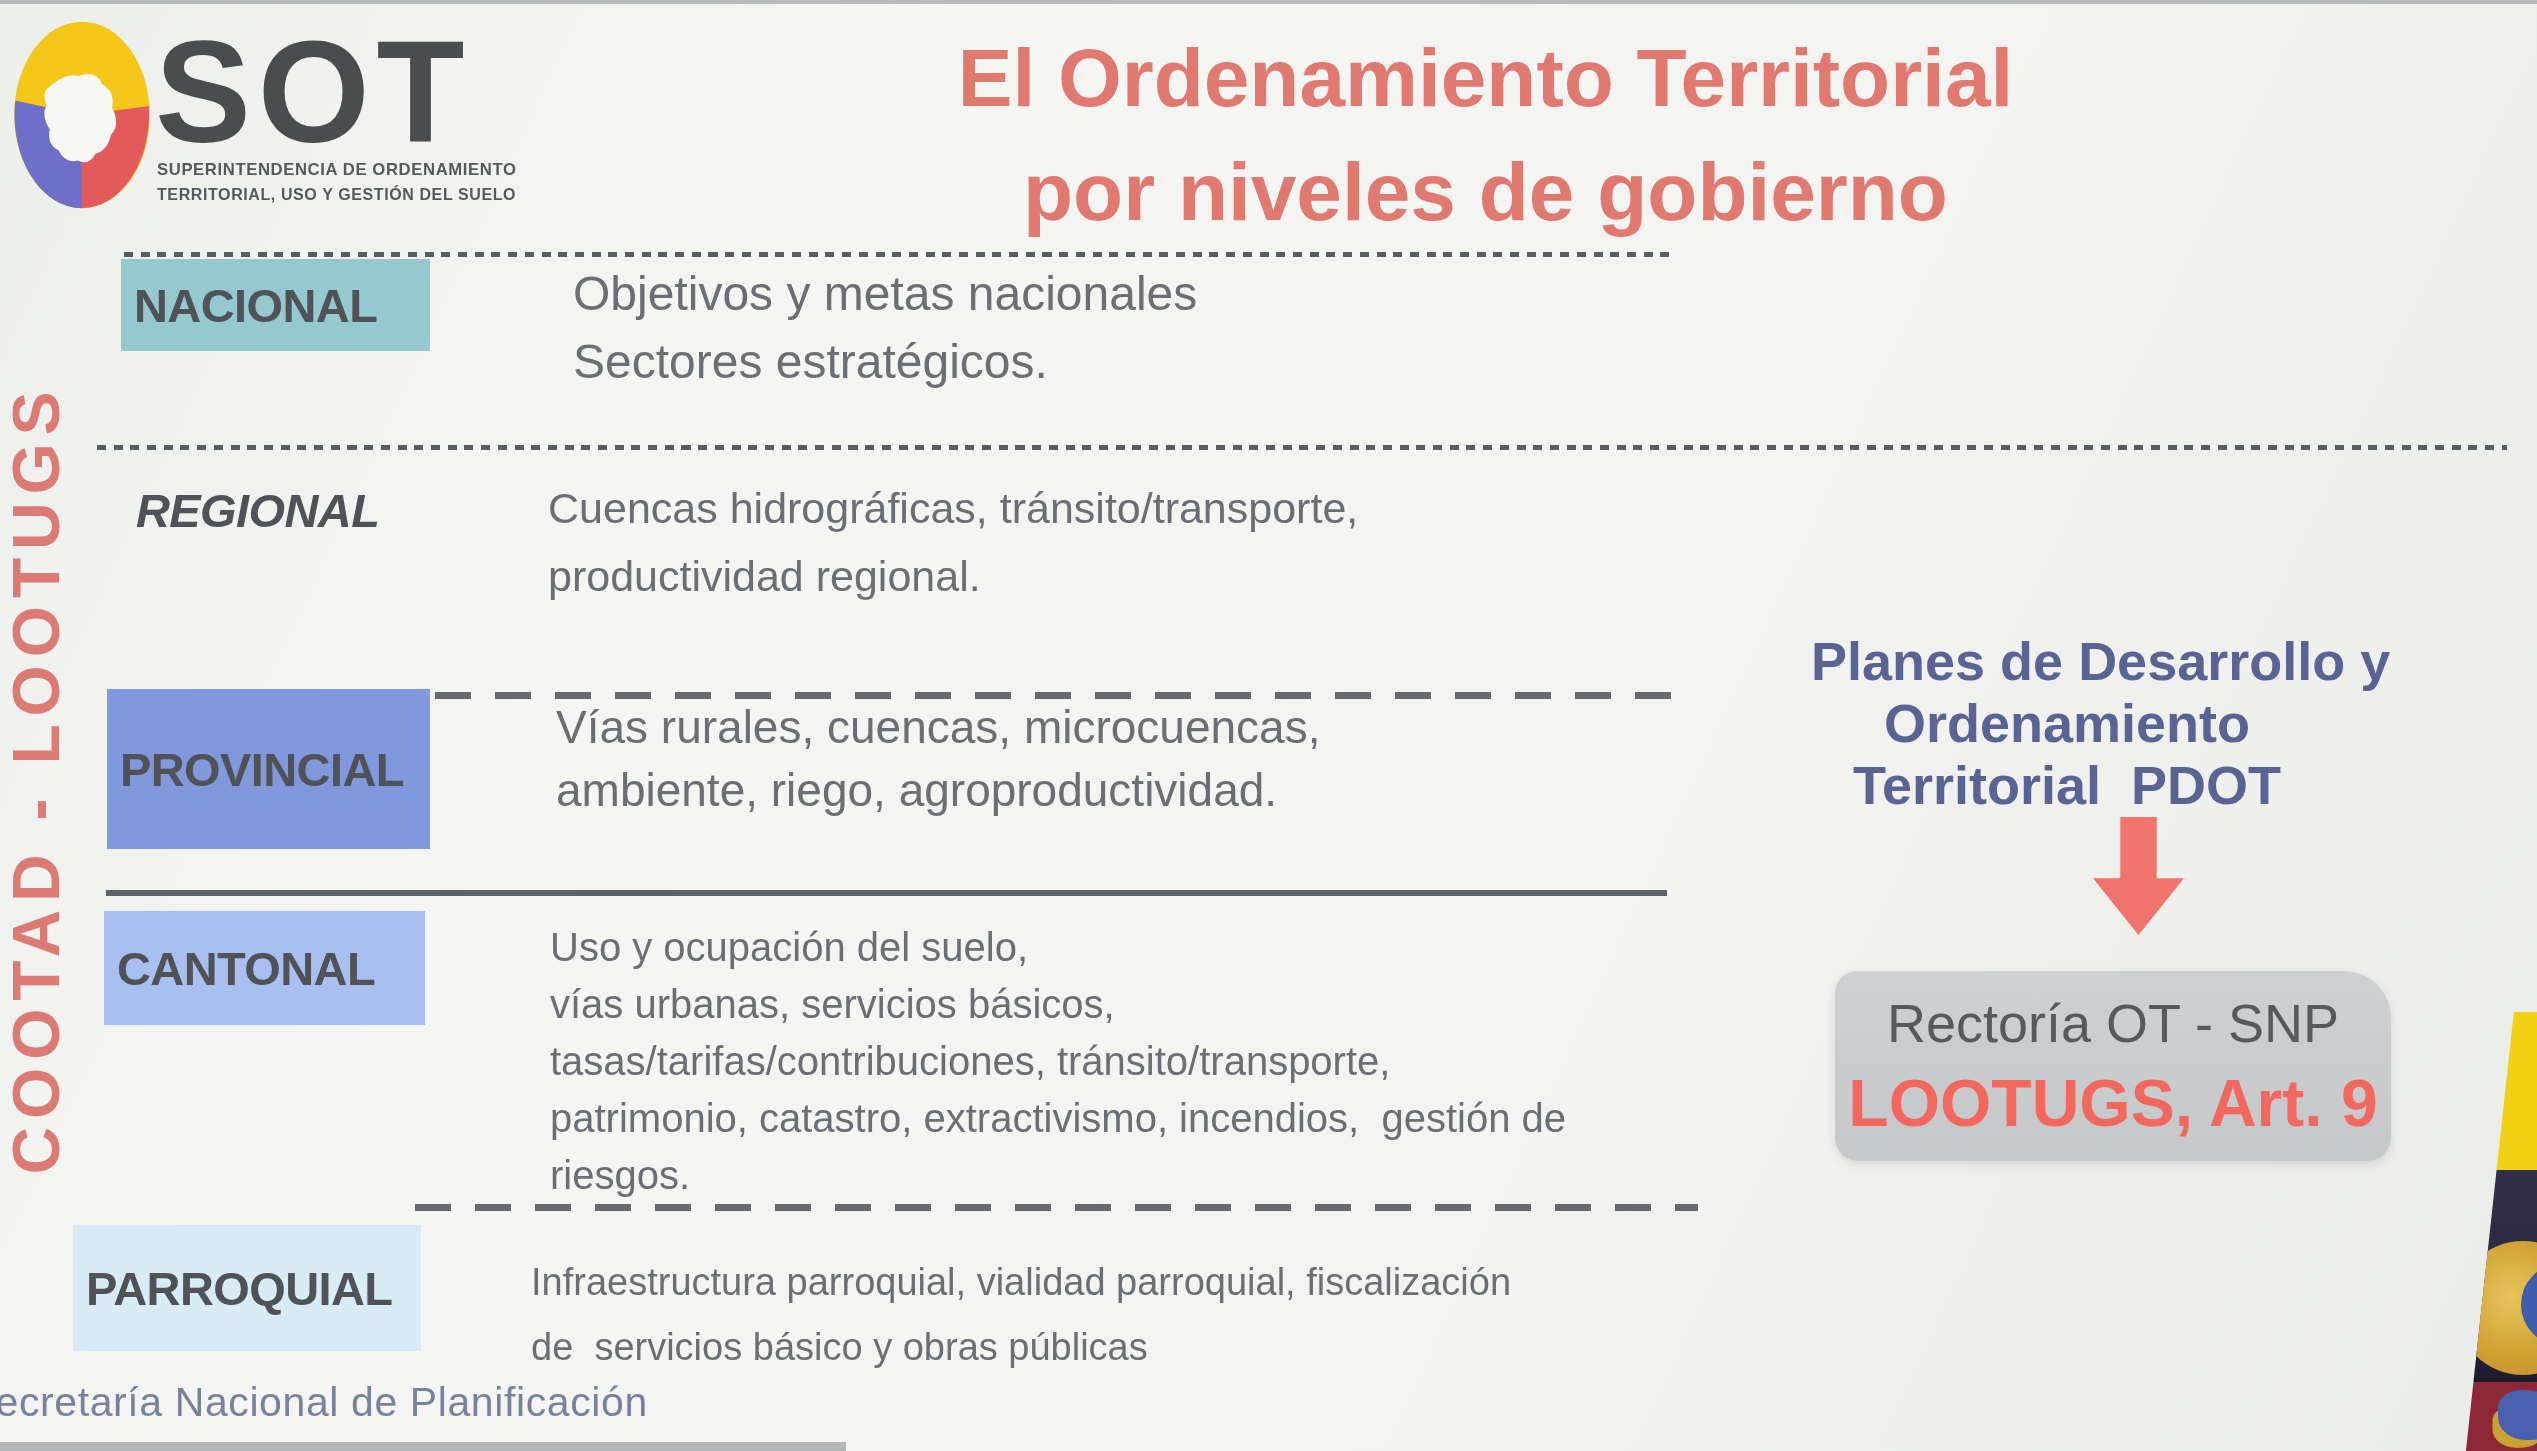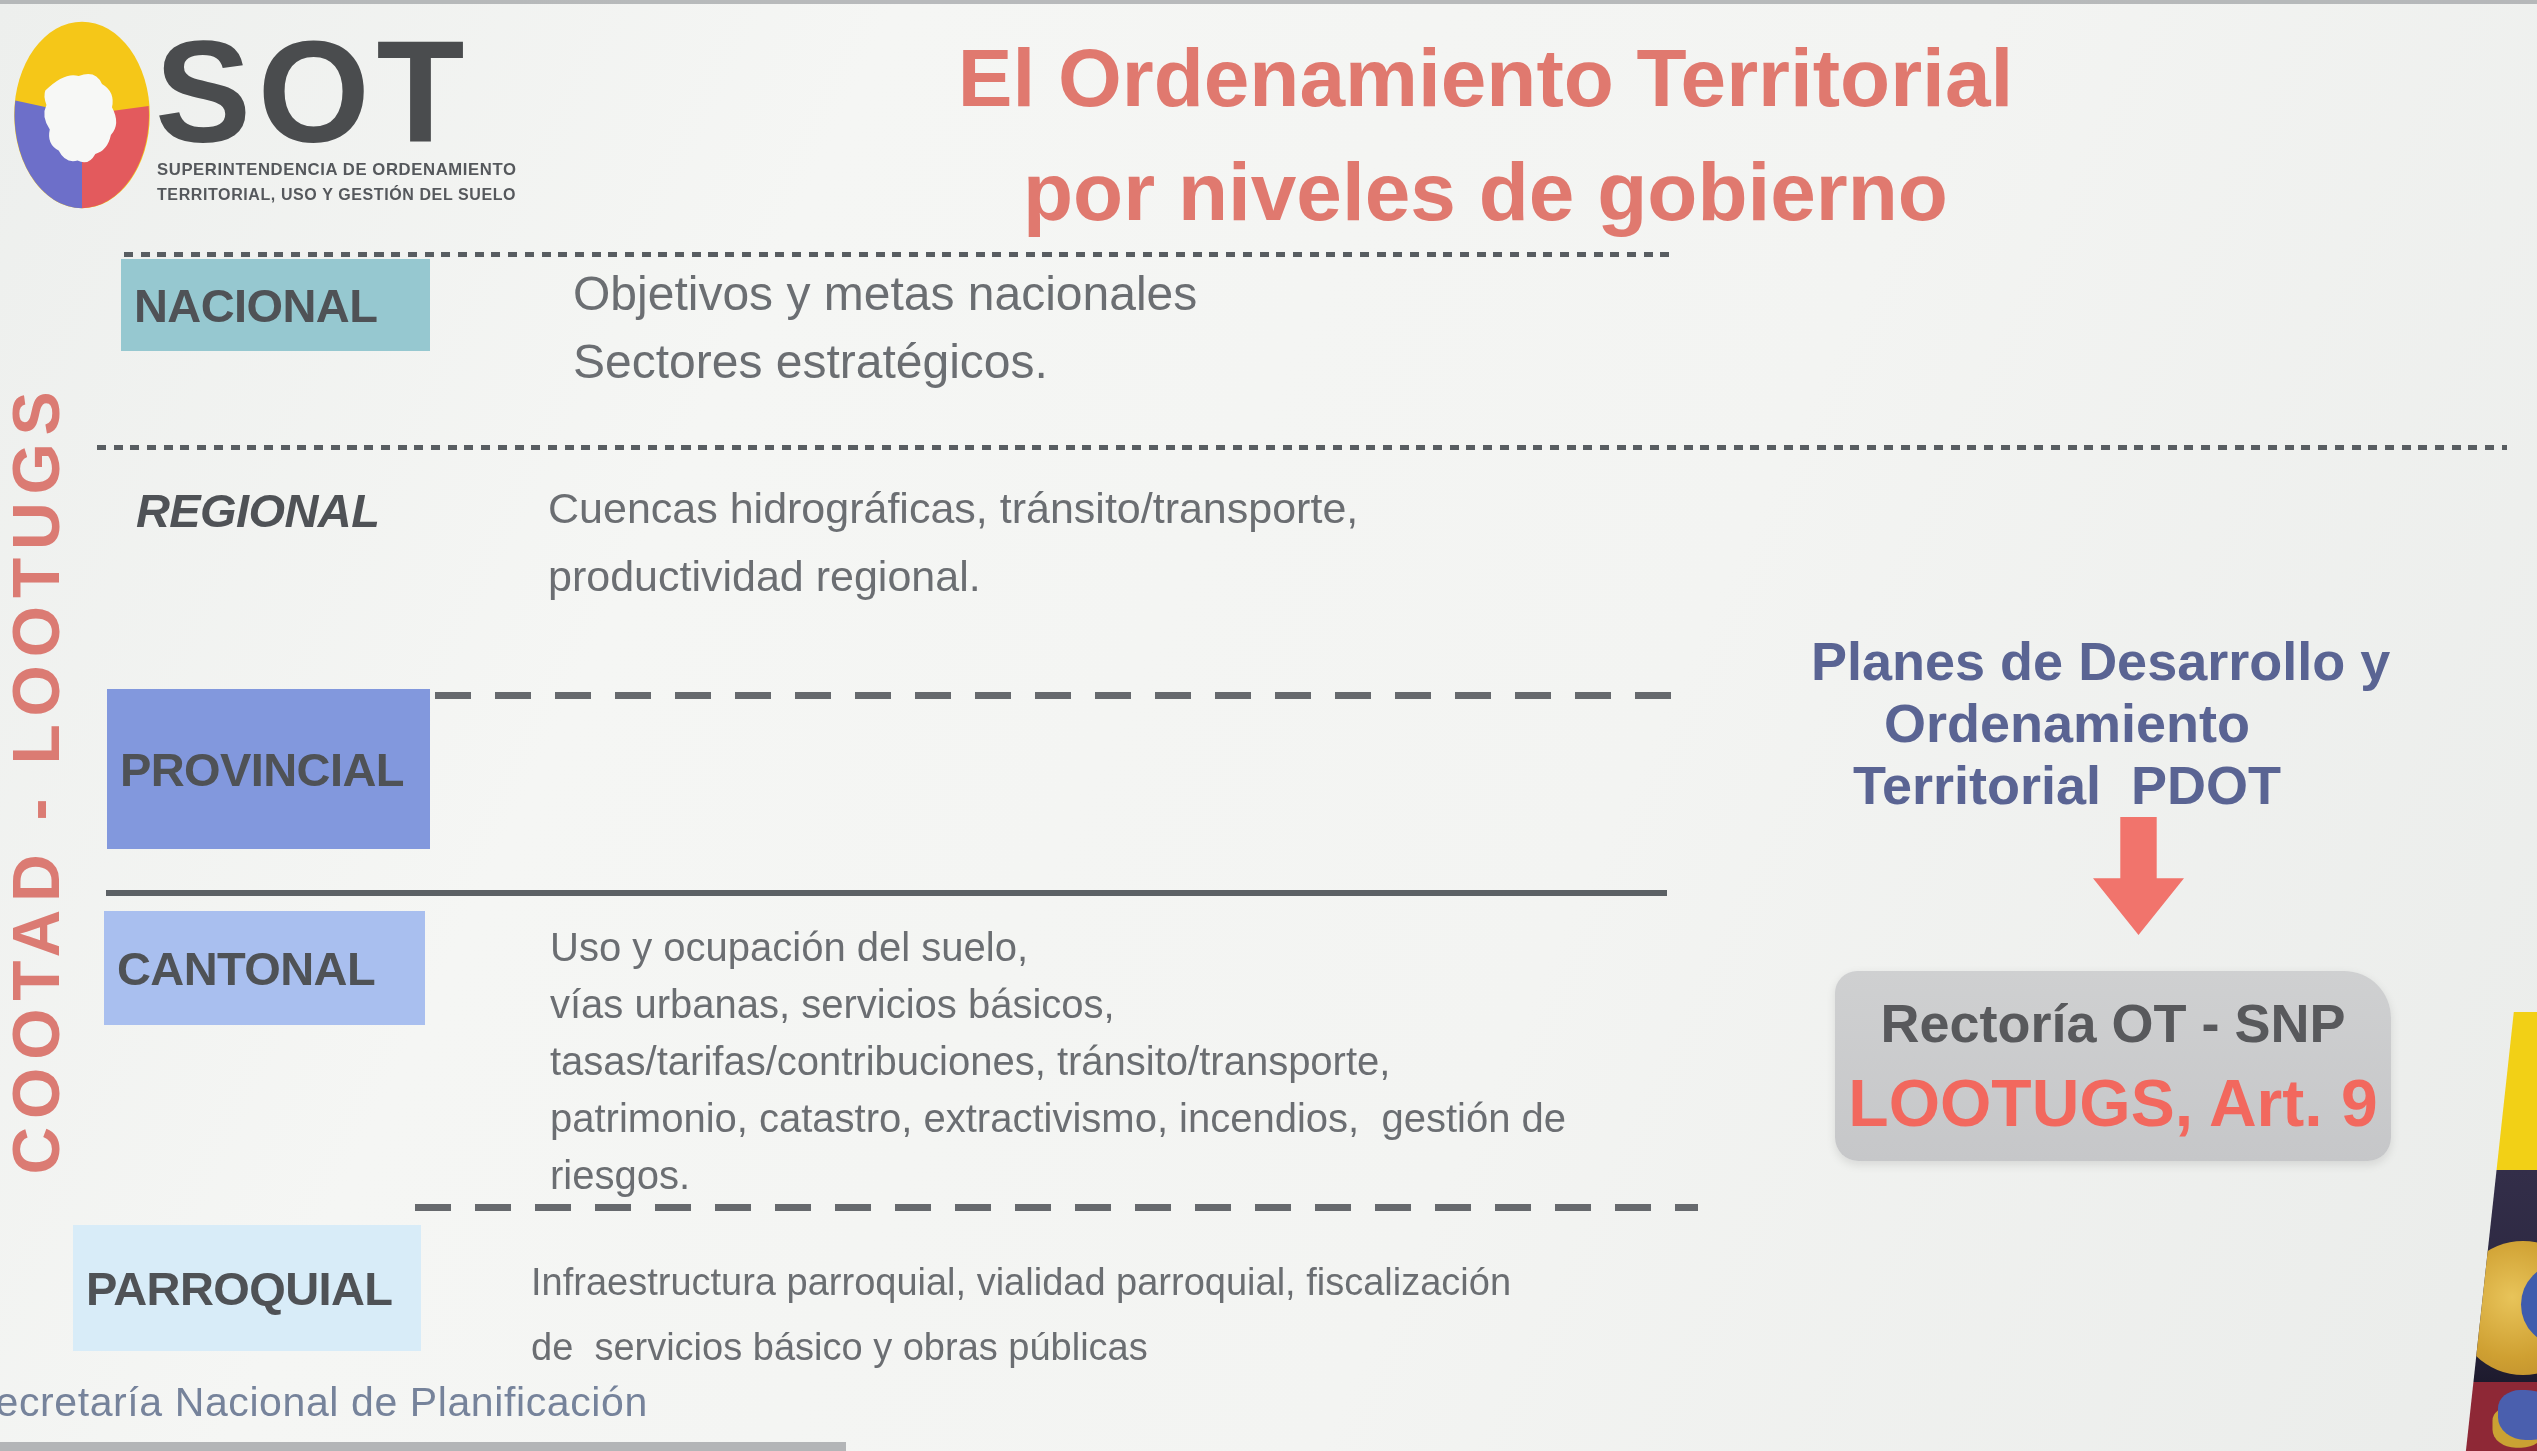--- a/index.html
+++ b/index.html
@@ -60,21 +60,21 @@
 
   
   .pdot{position:absolute;left:1811px;top:630px;width:512px;text-align:center;
     color:#5a6493;font-weight:700;font-size:54px;line-height:62px;}
   .down-arrow{position:absolute;left:2093px;top:817px;width:91px;height:118px;background:#f1746c;
     clip-path:polygon(30% 0,70% 0,70% 52%,100% 52%,50% 100%,0 52%,30% 52%);}
   .gray-box{position:absolute;left:1835px;top:971px;width:556px;height:190px;
     background:linear-gradient(180deg,#cfd0d1 0%,#c6c7c9 100%);
     border-radius:22px 47px 23.4px 23.4px;box-shadow:0 3.3px 10px rgba(0,0,0,.10);
     display:flex;flex-direction:column;justify-content:center;align-items:center;gap:11px;}
-  .gray-box .l1{font-size:54px;font-weight:700;color:#58595c;}
+  .gray-box .l1{font-size:54px;font-weight:400;color:#58595c;}
   .gray-box .l2{font-size:66px;font-weight:700;color:#f2685e;}
 
   
   .footer{position:absolute;left:-4.5px;top:1379px;font-size:41px;color:#76839b;letter-spacing:0.6px;}
 
   
   .flag{position:absolute;left:2457px;top:1012px;width:80px;height:440px;
     clip-path:polygon(71% 0,100% 0,100% 100%,11% 100%);}
   .flag .band-yellow{position:absolute;left:0;top:0;width:100%;height:36%;background:#f2d016;}
   .flag .band-navy{position:absolute;left:0;top:36%;width:100%;height:48%;
@@ -130,20 +130,24 @@
     <span class="pre">REGIONAL</span>
   </div>
   <div id="txt-regional" class="lvl-text">
     <div class="pre">Cuencas hidrográficas, tránsito/transporte,</div>
     <div class="pre">productividad regional.</div>
   </div>
 
   <div id="box-provincial" class="lvl-box">
     <span class="pre">PROVINCIAL</span>
   </div>
+  <div id="txt-provincial" class="lvl-text">
+    <div class="pre">Vías rurales, cuencas, microcuencas,</div>
+    <div class="pre">ambiente, riego, agroproductividad.</div>
+  </div>
 
   <div id="box-cantonal" class="lvl-box">
     <span class="pre">CANTONAL</span>
   </div>
   <div id="txt-cantonal" class="lvl-text">
     <div class="pre">Uso y ocupación del suelo,</div>
     <div class="pre">vías urbanas, servicios básicos,</div>
     <div class="pre">tasas/tarifas/contribuciones, tránsito/transporte,</div>
     <div class="pre">patrimonio, catastro, extractivismo, incendios,  gestión de</div>
     <div class="pre">riesgos.</div>

